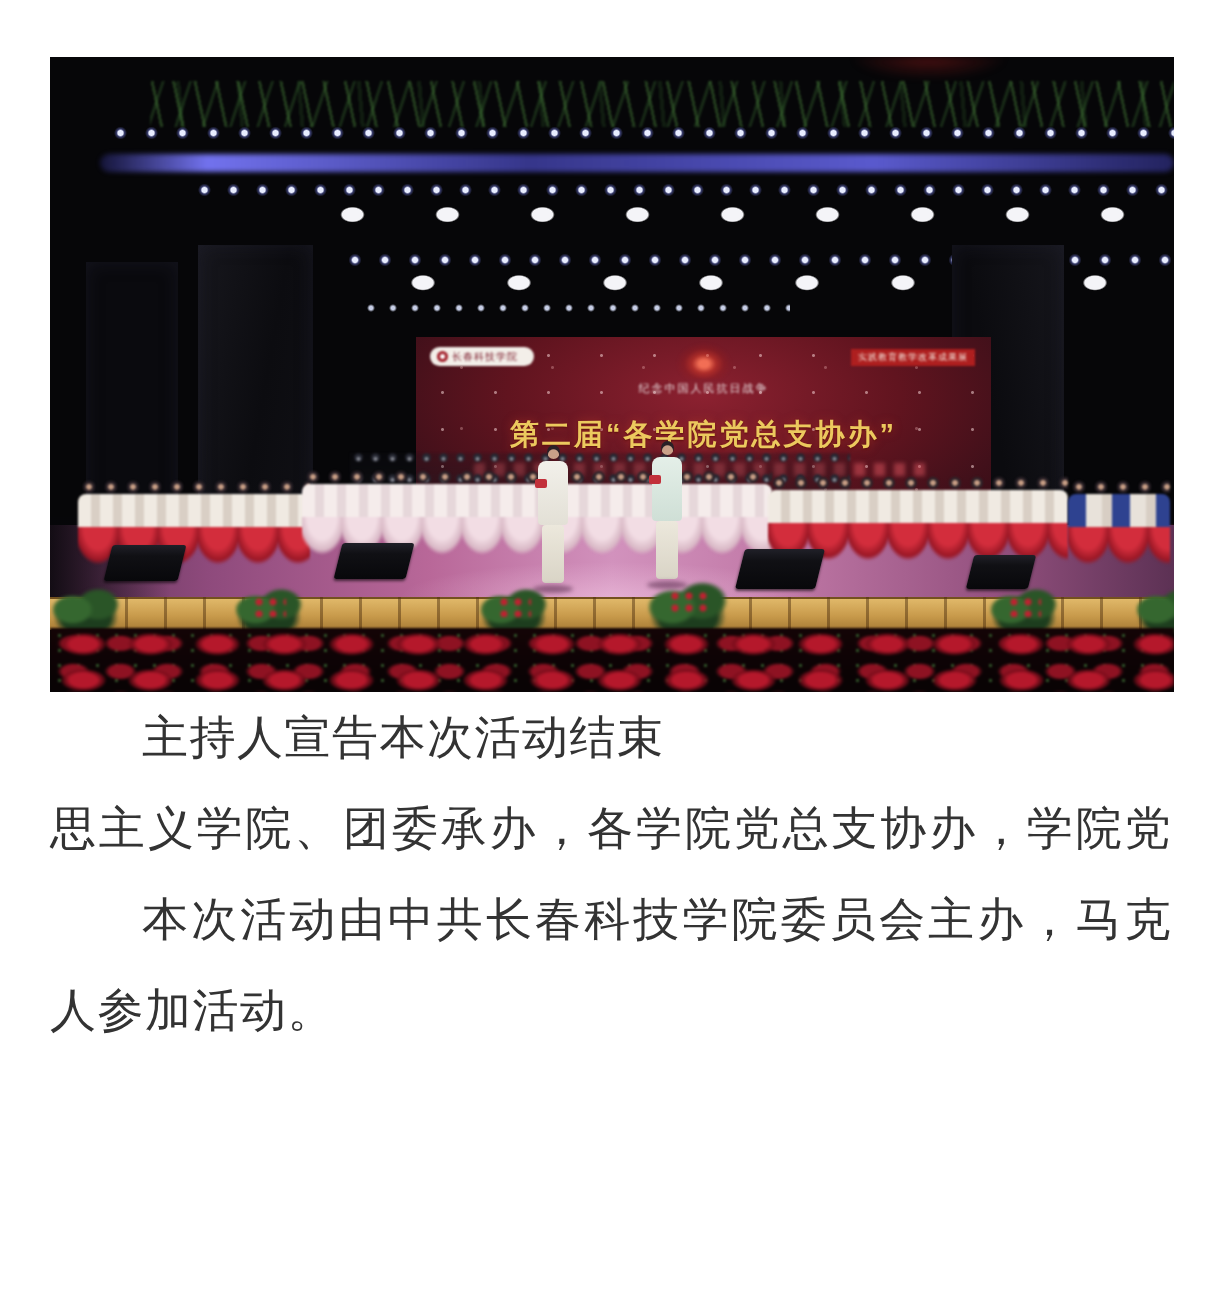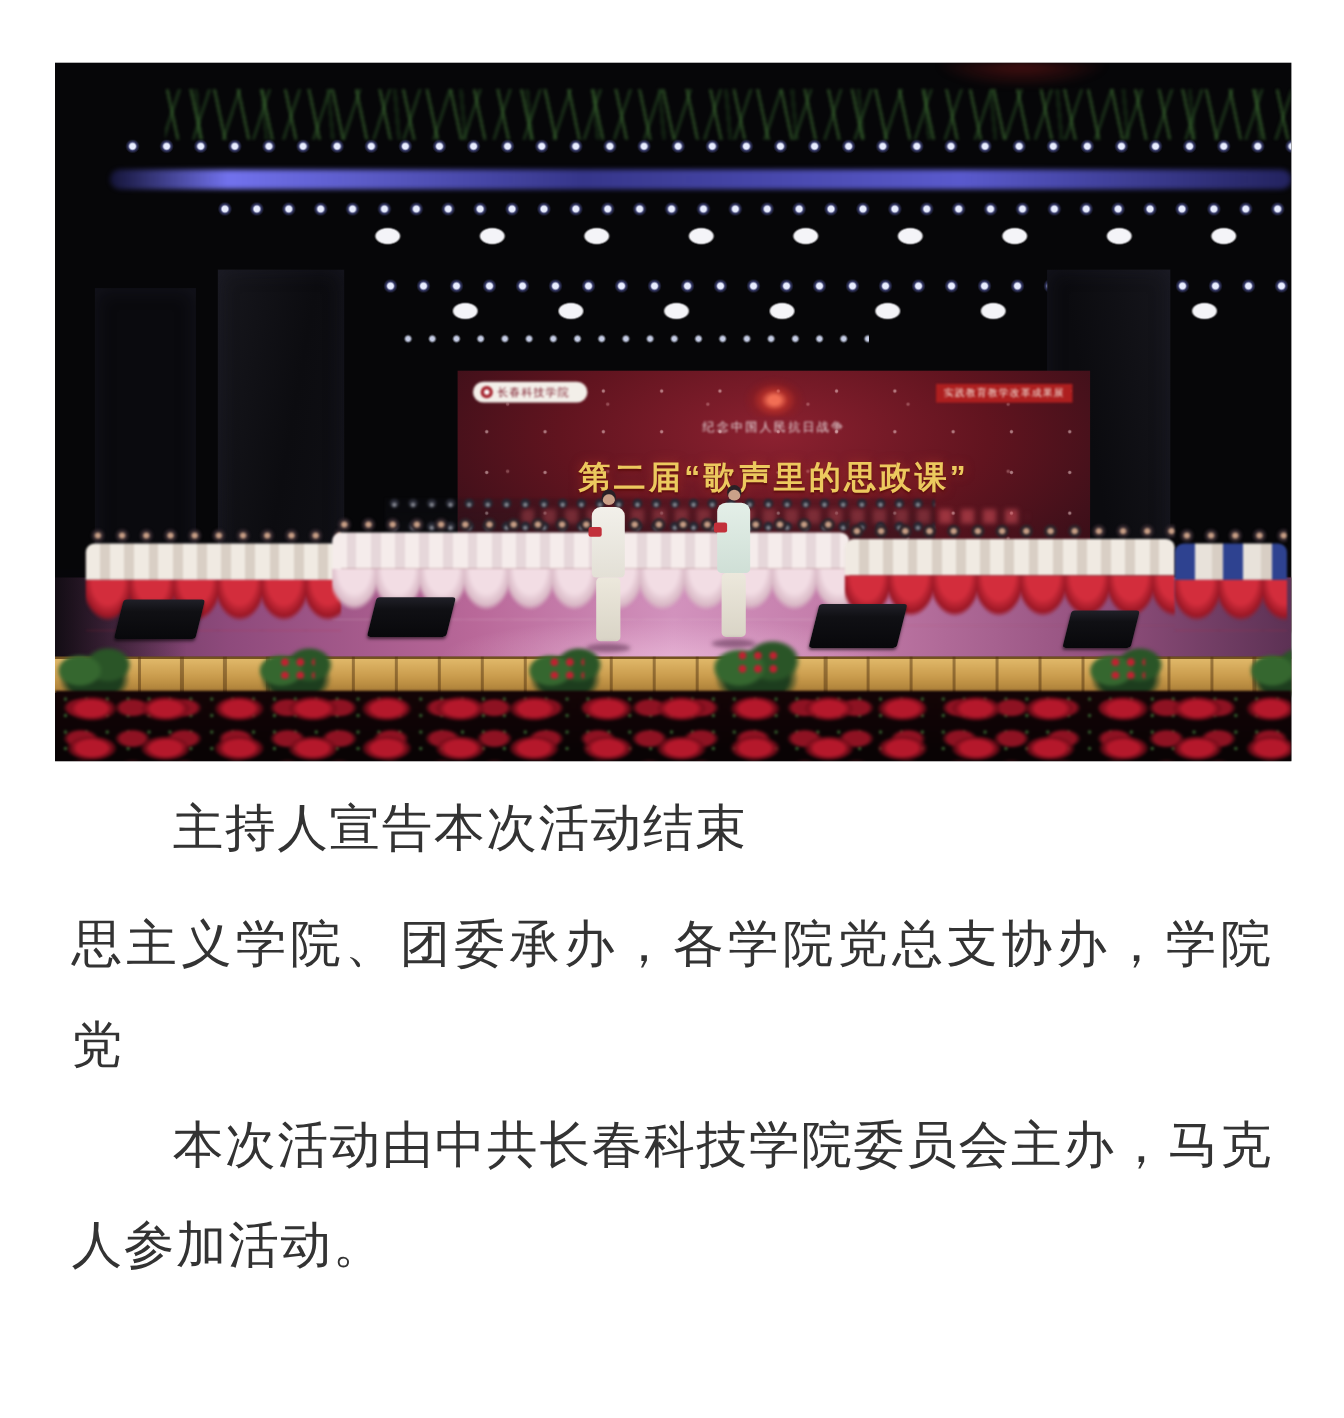--- a/index.html
+++ b/index.html
@@ -179,21 +179,21 @@
     background-image:
       radial-gradient(ellipse 30px 15px at 50% 45%, #b5182b 0 45%, rgba(120,12,26,.75) 65%, transparent 78%),
       radial-gradient(ellipse 22px 12px at 50% 55%, #8e1222 0 50%, transparent 75%),
       radial-gradient(circle 2.5px at 50% 50%, #2f5128 0 55%, transparent 80%),
       linear-gradient(rgba(40,8,10,0), rgba(8,3,4,.9) 85%);
     background-size:67px 36px, 47px 28px, 19px 15px, 100% 100%;
     filter:blur(1.1px);
   }
 
   
-  .article p, .article .para { margin:15px; color:#333333; font-size:46px; line-height:91px;
+  .article p, .article .para { margin:0; color:#333333; font-size:46px; line-height:91px;
     letter-spacing:1.5px; font-weight:400; }
   .p1 { margin-top:49px; text-indent:2em; }
   .p2 { margin-top:50px; }
   .p2 .line { text-align:justify; text-align-last:justify; }
   .p2 .line.first { text-indent:2em; }
   .p2 .line.last { text-align:right; text-align-last:left; }
 </style>
 </head>
 <body>
 
@@ -216,21 +216,21 @@
     <div class="side-panel sp-right"></div>
 
     <div class="screen">
       <div class="scr-logo">
         <span class="logo-mark"></span>
         <span class="logo-text">长春科技学院</span>
       </div>
       <div class="scr-banner">实践教育教学改革成果展</div>
       <div class="scr-emblem"></div>
       <div class="scr-line l1">纪念中国人民抗日战争</div>
-      <div class="scr-title">第二届“歌声里的思政课”</div>
+      <div class="scr-title">第二届“各学院党总支协办”</div>
       <div class="scr-subtitle"></div>
     </div>
 
     <div class="choir"></div>
     <div class="risers"></div>
     <div class="risers-right"></div>
 
     <div class="floor"></div>
     <div class="floor-shade-left"></div>
 

